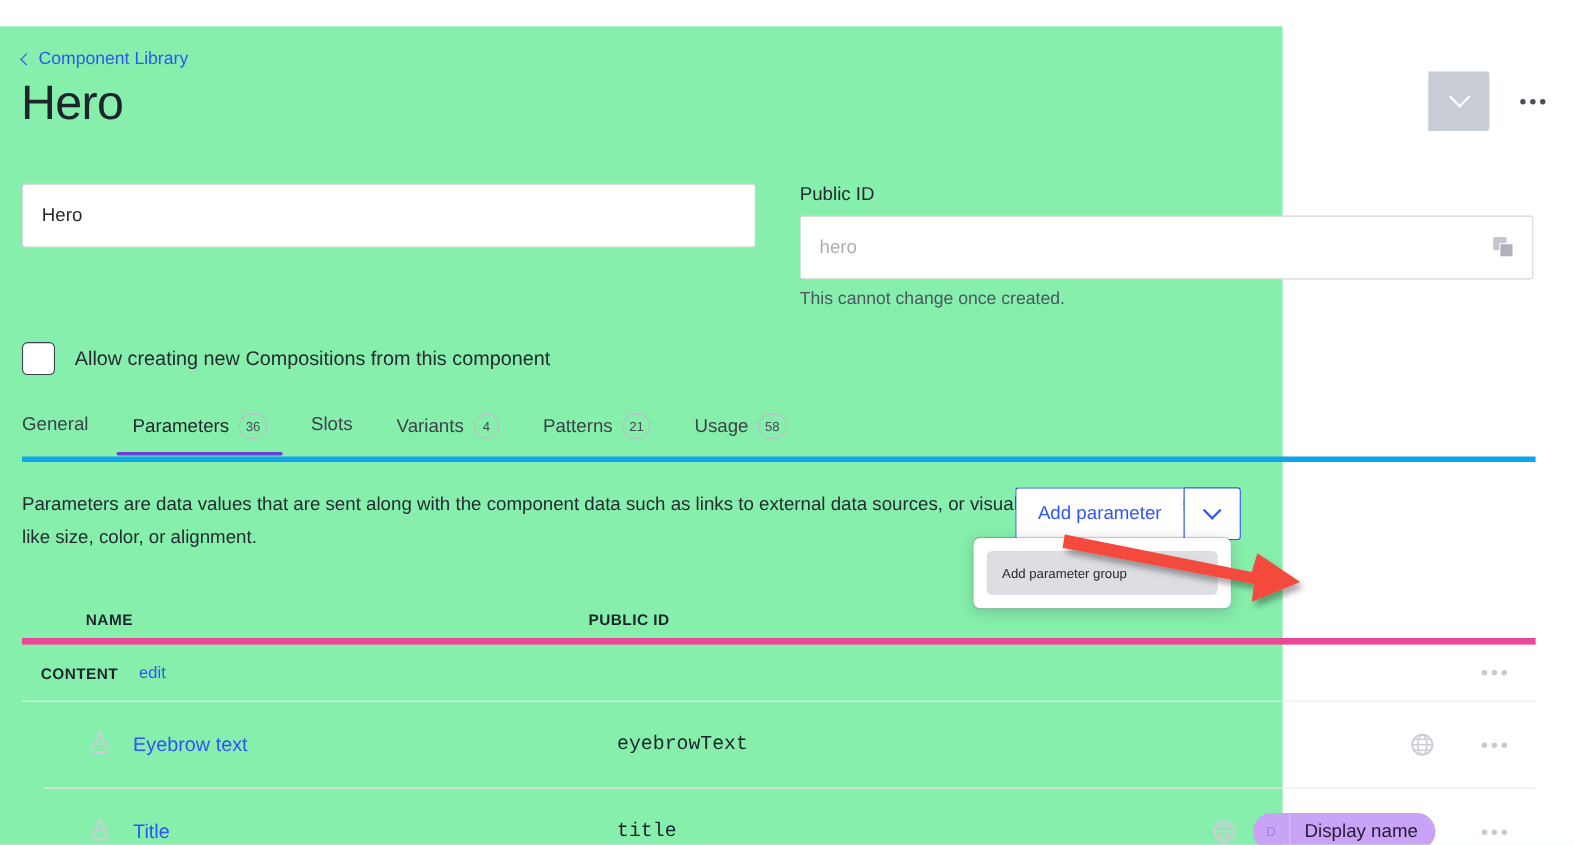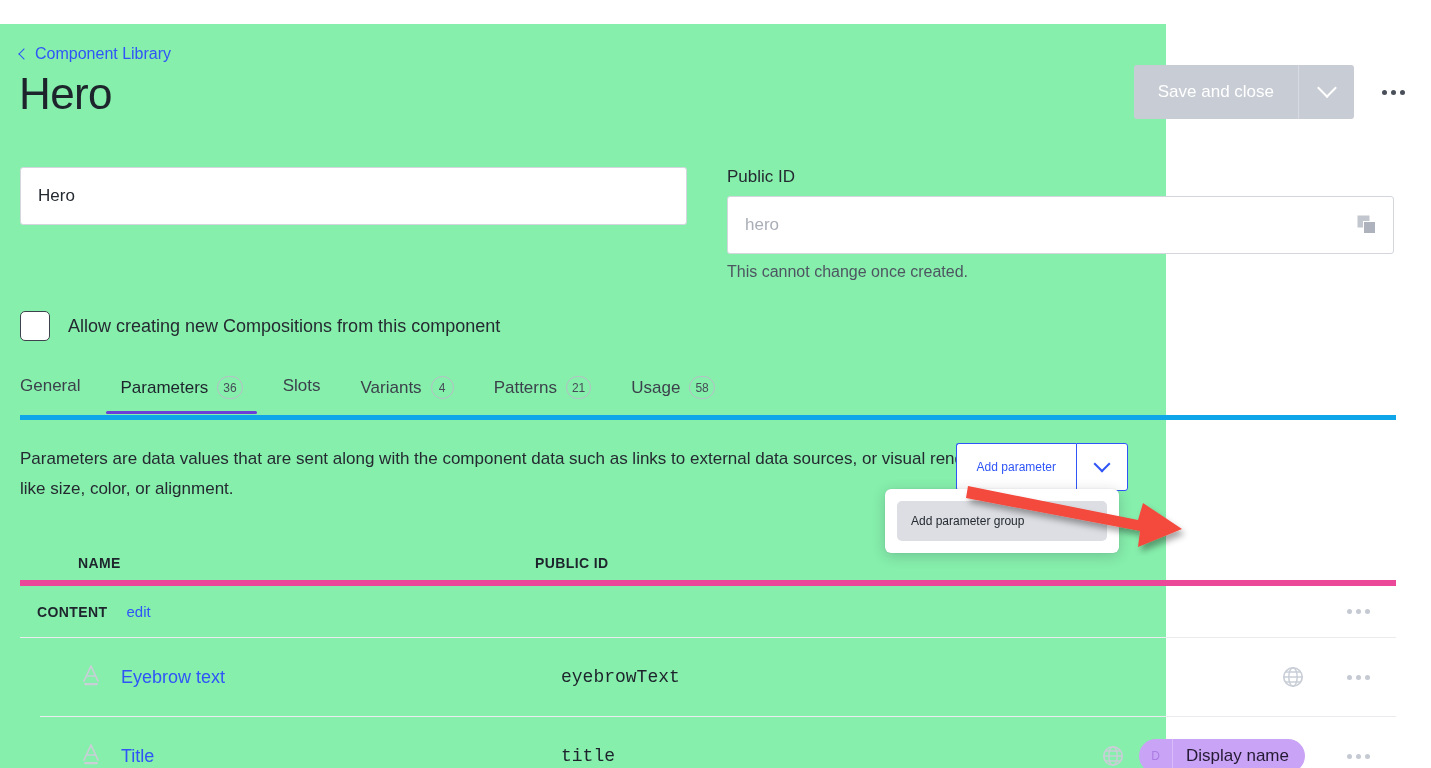--- a/index.html
+++ b/index.html
@@ -112,21 +112,21 @@
   
   .desc {
     position:absolute; left:20px; top:420px; width:1075px;
     font-size:17px; line-height:30px; color:#252a31;
   }
   .add-param-wrap { position:absolute; right:38px; top:419px; }
   .split-outline { display:flex; align-items:stretch; height:48px; }
   .btn-outline {
     background:#fff; border:1px solid #2f55f7; border-right:none;
     border-radius:3px 0 0 3px; color:#2f55f7;
-    font-size:12px; font-family:"Liberation Sans", sans-serif;
+    font-size:17px; font-family:"Liberation Sans", sans-serif;
     padding:0 20px; display:flex; align-items:center; cursor:pointer;
   }
   .btn-outline-caret {
     background:#fff; border:1px solid #2f55f7; border-radius:0 3px 3px 0;
     width:52px; display:flex; align-items:center; justify-content:center; cursor:pointer;
   }
   .caret-blue {
     width:12px; height:12px;
     border-right:2.2px solid #2f55f7; border-bottom:2.2px solid #2f55f7;
     transform: rotate(45deg); position:relative; top:-3px;
@@ -204,21 +204,20 @@
 
     <div class="breadcrumb">
       <span class="chev"></span>
       <span>Component Library</span>
     </div>
 
     <div class="page-title">Hero</div>
 
     <div class="header-actions">
       <div class="split-btn">
-        <button class="btn-primary-disabled">Save and close</button>
         <button class="btn-caret-disabled">
           <span class="caret-white"></span>
         </button>
       </div>
       <div class="kebab">
         <i></i>
         <i></i>
         <i></i>
       </div>
     </div>

